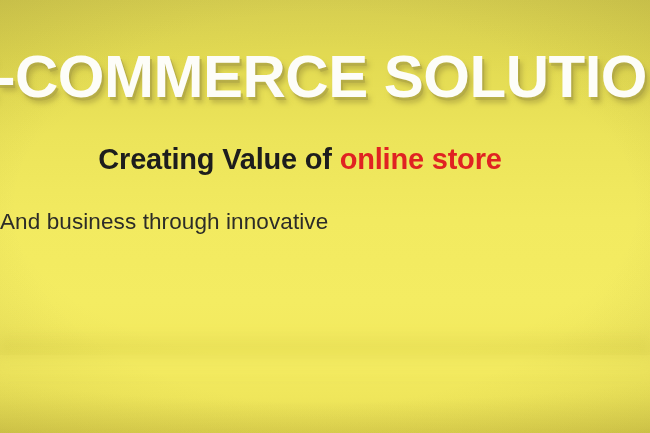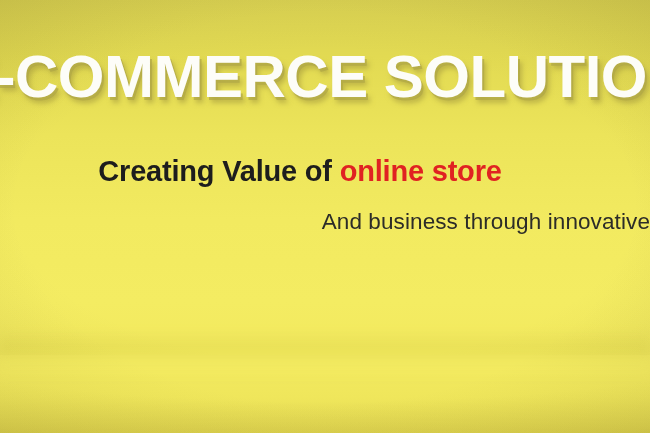--- a/index.html
+++ b/index.html
@@ -96,38 +96,38 @@
     font-weight: 700;
     letter-spacing: -0.5px;
     color: #fdfdf8;
     text-shadow:
       2px 3px 0 rgba(175,166,70,0.70),
       4px 6px 5px rgba(160,150,60,0.55);
   }
 
   .subhead {
     position: absolute;
-    top: 156px;
+    top: 144px;
     left: 0;
     width: 600px;
     text-align: center;
     font-size: 29px;
     line-height: 1.1;
     font-weight: 700;
     letter-spacing: -0.2px;
     color: #1d1d1d;
   }
   .subhead .accent { color: #e02222; }
 
   .body-copy {
     position: absolute;
     top: 205px;
     left: 0;
     width: 650px;
-    text-align: right;
+    text-align: left;
     font-size: 22.5px;
     line-height: 33px;
     font-weight: 400;
     letter-spacing: 0.1px;
     color: #2c2c28;
   }
   .body-copy .line { display: block; }
 </style>
 </head>
 <body>

